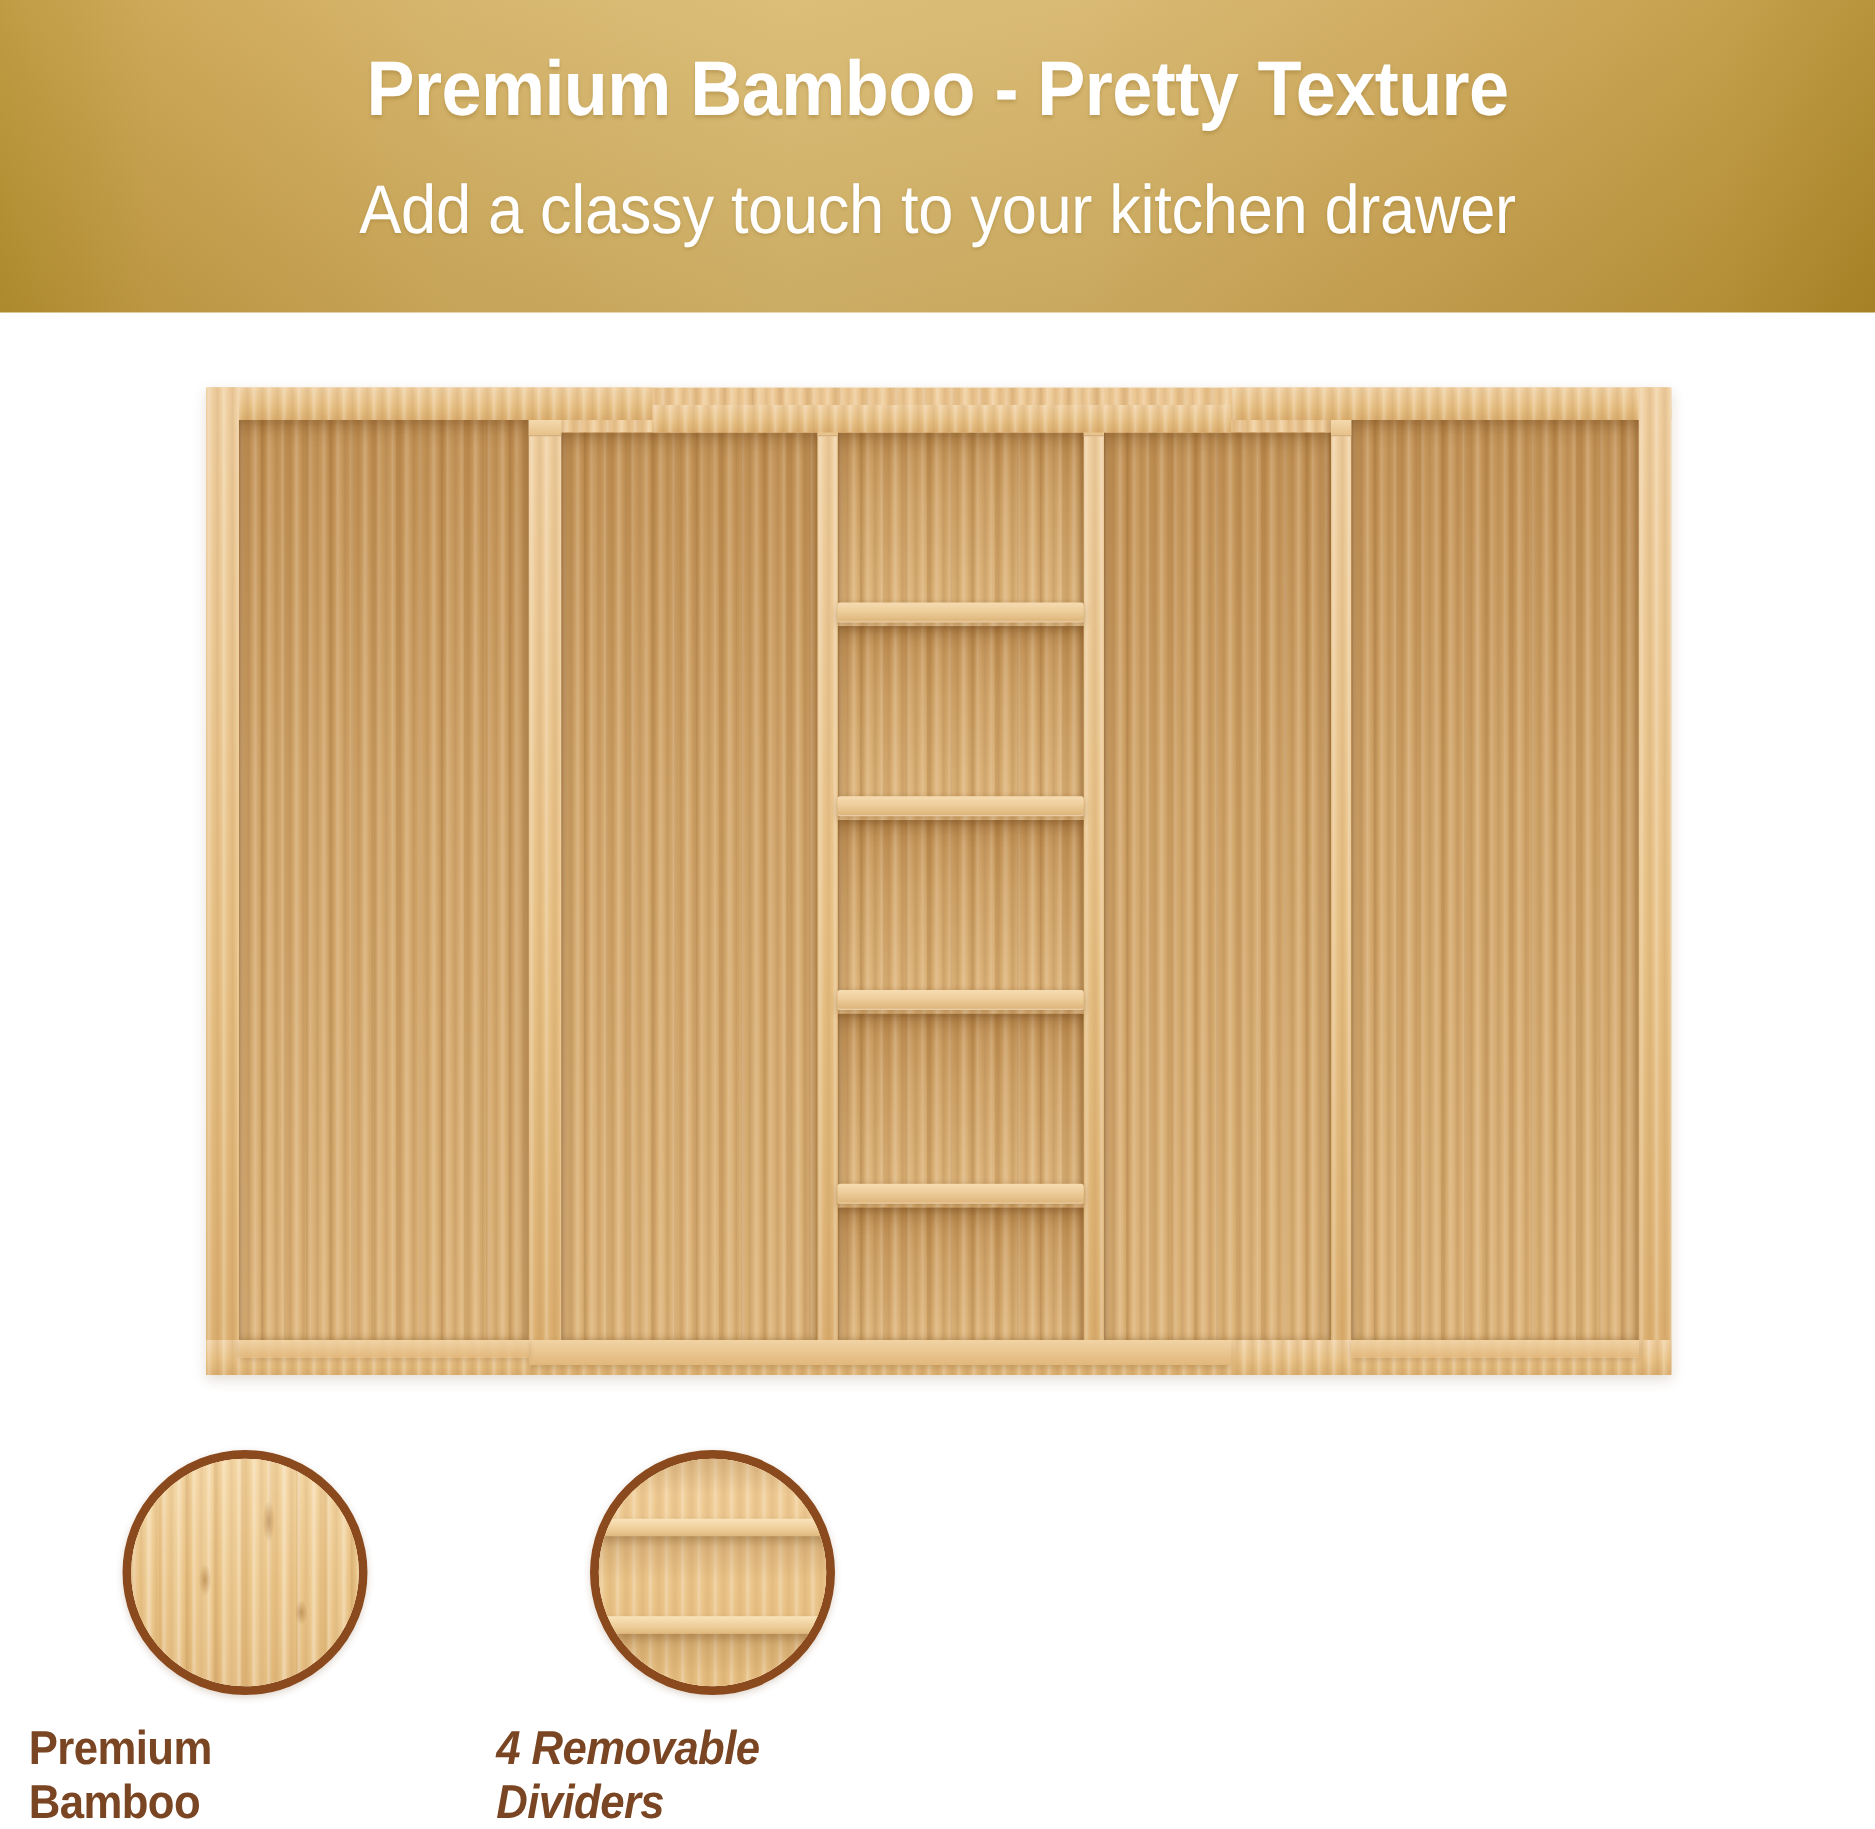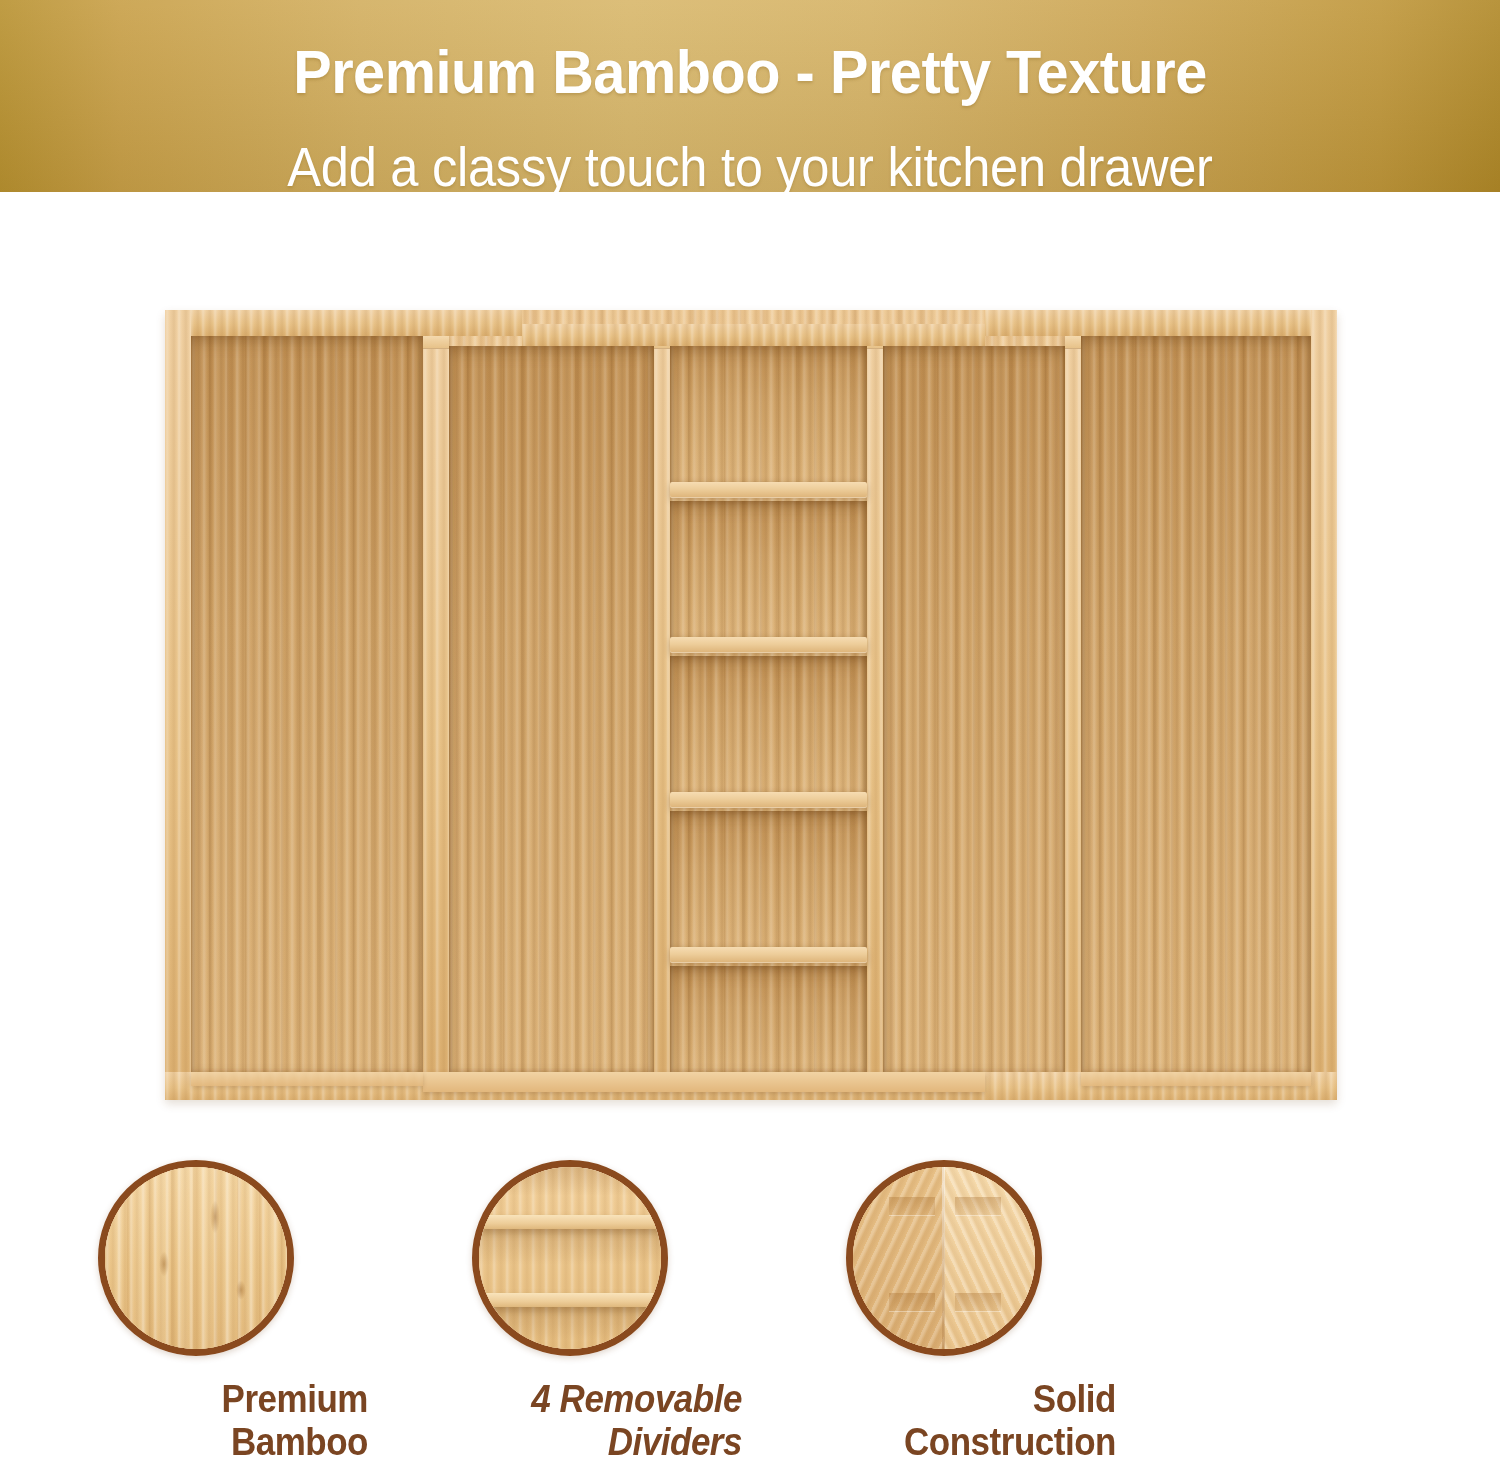--- a/index.html
+++ b/index.html
@@ -5,21 +5,21 @@
   * { margin:0; padding:0; box-sizing:border-box; }
   html,body { background:#ffffff; }
   body {
     width:1500px; height:1463px;
     font-family:"Liberation Sans", sans-serif;
     position:relative; overflow:hidden;
   }
 
   
   #header-banner {
-    position:absolute; left:0; top:0; width:1500px; height:192px;
+    position:absolute; left:0; top:0; width:1500px; height:250px;
     background:
       linear-gradient(to right,
         #b8912f 0%,
         #c89f46 8%,
         #d2ae5e 24%,
         #d8b76a 42%,
         #d5b264 58%,
         #cba451 76%,
         #bf9639 92%,
         #b08827 100%);
@@ -157,21 +157,21 @@
     position:absolute;
     background:linear-gradient(to bottom, #f1d3a4, #e2b77c);
     box-shadow:0 2px 5px rgba(110,68,24,.28);
   }
 
   
   .features {
     position:absolute; left:0; top:1160px; width:1500px; height:303px;
   }
   .feature {
-    position:absolute; top:0; width:375px; height:303px; text-align:right;
+    position:absolute; top:0; width:375px; height:303px; text-align:left;
   }
   .circle {
     position:relative; width:196px; height:196px; margin:0 auto;
     border-radius:50%;
     border:7px solid #8a4a1e;
     overflow:hidden;
     box-shadow:0 2px 6px rgba(110,65,25,.22);
   }
   .circle-inner { position:absolute; inset:0; }
 
@@ -358,31 +358,14 @@
         <span class="bar" style="top:126px;"></span>
         <span class="shade" style="top:140px;height:56px;"></span>
       </div>
     </div>
     <div class="feat-label">
       <div>4 Removable</div>
       <div>Dividers</div>
     </div>
   </div>
 
-  <div class="feature" style="left:756px;">
-    <div class="circle">
-      <div class="circle-inner c3">
-        <span class="face-l"></span>
-        <span class="face-r"></span>
-        <span class="tooth" style="left:36px;  top:30px;"></span>
-        <span class="tooth" style="left:36px;  top:126px;"></span>
-        <span class="tooth" style="right:34px; top:30px;"></span>
-        <span class="tooth" style="right:34px; top:126px;"></span>
-        <span class="seam"></span>
-      </div>
-    </div>
-    <div class="feat-label">
-      <div>Solid</div>
-      <div>Construction</div>
-    </div>
-  </div>
 
 </div>
 
 </body></html>

